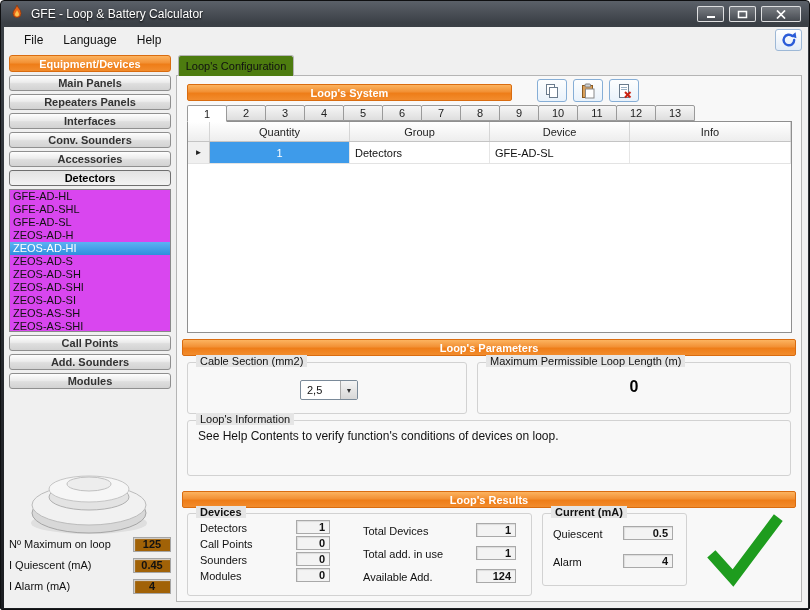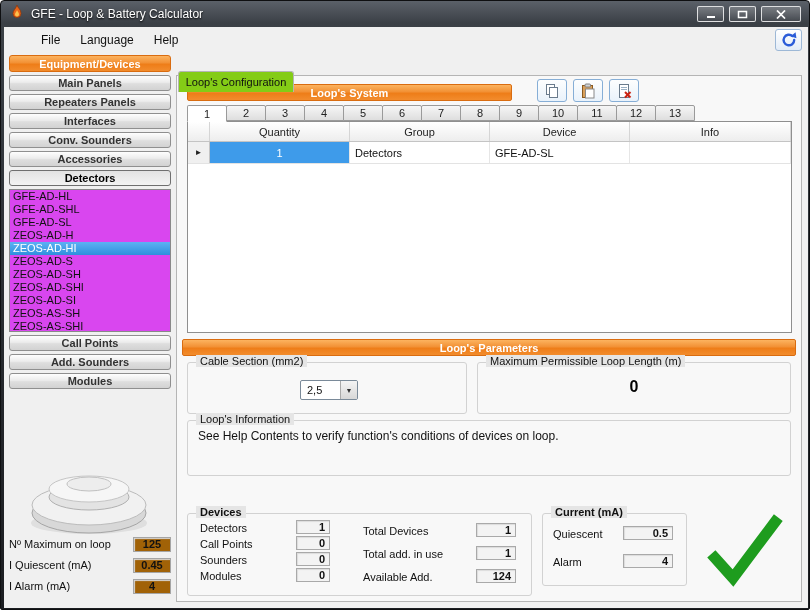--- a/index.html
+++ b/index.html
@@ -8,41 +8,41 @@
 
   
   .titlebar { position:absolute; top:0; left:0; right:0; height:26px; display:flex; align-items:center; padding:0 8px; }
   .window-title { color:#fff; font-size:12px; margin-left:6px; text-shadow:0 1px 2px #000; }
   .winbtns { position:absolute; right:8px; top:5px; display:flex; gap:5px; }
   .winbtn { width:27px; height:16px; border:1px solid rgba(255,255,255,.8); border-radius:2px; background:linear-gradient(180deg,rgba(255,255,255,.22),rgba(255,255,255,.04)); display:flex; align-items:center; justify-content:center; cursor:default; }
   .winbtn.close { width:40px; }
 
   
   .app-body { position:absolute; left:3px; top:26px; width:804px; height:581px; background:#f0f0f0; }
-  .menubar { position:absolute; top:0; left:0; right:0; height:26px; display:flex; align-items:center; padding-left:27px; background:#f0f0f0; }
+  .menubar { position:absolute; top:0; left:0; right:0; height:26px; display:flex; align-items:center; padding-left:10px; background:#f0f0f0; }
   .menu-item { font-size:12px; color:#111; padding:4px 10px; }
   .refresh-btn { position:absolute; right:6px; top:2px; width:27px; height:22px; border:1px solid #9db8d6; border-radius:3px; background:linear-gradient(#ffffff,#e3ecf7); display:flex; align-items:center; justify-content:center; }
 
   
   .sidebar { position:absolute; left:5px; top:28px; width:162px; height:547px; }
   .side-header { height:17px; border:1px solid #d96c10; border-radius:3px; background:linear-gradient(#fcb35f,#f29135 45%,#ee7d18 55%,#f28c2d); color:#fff; font-weight:bold; font-size:11px; display:flex; align-items:center; justify-content:center; margin-bottom:3px; }
   .side-btn { height:16px; margin-bottom:3px; border:1px solid #8f8f8f; border-radius:3px; background:linear-gradient(#fefefe,#ececec 45%,#dedede 55%,#d2d2d2); color:#333; font-weight:bold; font-size:11px; display:flex; align-items:center; justify-content:center; }
   .side-btn.active { background:linear-gradient(#e2e2e2,#f3f3f3); border-color:#6f6f6f; color:#000; }
   .detector-list { height:143px; background:#d946ef; border:1px solid #898989; margin-bottom:3px; overflow:hidden; }
   .list-item { height:13px; line-height:13px; font-size:11px; padding-left:3px; color:#111; white-space:nowrap; }
   .list-item.selected { background:linear-gradient(#5db1f3,#2f8fdd); color:#fff; }
   .detector-image { position:absolute; top:396px; left:14px; width:132px; height:88px; }
   .stat-row { position:absolute; left:0; width:162px; height:16px; display:flex; align-items:center; justify-content:space-between; }
   .stat-row.r1{top:481px}.stat-row.r2{top:502px}.stat-row.r3{top:523px}
   .stat-label { font-size:11px; color:#111; }
   .stat-box { width:38px; height:15px; border:1px solid #a5a5a5; background:#a16207; box-shadow:inset 1px 1px 1px #d8d8d8; font-size:11px; font-weight:bold; display:flex; align-items:center; justify-content:center; color:#111; }
 
   
   .main { position:absolute; left:172px; top:28px; width:626px; height:547px; }
-  .page-tab { position:absolute; left:2px; top:16px; width:116px; height:21px; background:#84cc16; border:1px solid #b5b5b5; border-bottom:none; border-radius:3px 3px 0 0; font-size:11px; color:#111; display:flex; align-items:center; justify-content:center; z-index:2; }
+  .page-tab { position:absolute; left:2px; top:0; width:116px; height:21px; background:#4d7c0f; border:1px solid #b5b5b5; border-bottom:none; border-radius:3px 3px 0 0; font-size:11px; color:#111; display:flex; align-items:center; justify-content:center; z-index:2; }
   .page-panel { position:absolute; left:0; top:20px; width:626px; height:527px; border:1px solid #b5b5b5; background:#f8f8f8; }
 
   .sec-header { position:absolute; height:17px; border:1px solid #d96c10; border-radius:2px; background:linear-gradient(#fcb35f,#f29135 45%,#ee7d18 55%,#f28c2d); color:#fff; font-weight:bold; font-size:11px; display:flex; align-items:center; justify-content:center; }
   #hdr-system { left:10px; top:8px; width:325px; }
   #hdr-params { left:5px; top:263px; width:614px; }
   #hdr-results { left:5px; top:415px; width:614px; }
 
   .tool-btn { position:absolute; top:3px; width:30px; height:23px; border:1px solid #86aed6; border-radius:3px; background:linear-gradient(#fdfefe,#e9f2fb); display:flex; align-items:center; justify-content:center; }
   #btn-copy{left:360px} #btn-paste{left:396px} #btn-report{left:432px}
 
@@ -252,20 +252,21 @@
         <div class="groupbox" id="gb-maxlen">
           <span class="gb-label">Maximum Permissible Loop Length (m)</span>
           <div class="maxlen-value">0</div>
         </div>
 
         <div class="groupbox" id="gb-info">
           <span class="gb-label">Loop's Information</span>
           <div class="info-text">See Help Contents to verify function's conditions of devices on loop.</div>
         </div>
 
+        <div class="sec-header" id="hdr-results">Loop's Results</div>
 
         <div class="groupbox" id="gb-devices">
           <span class="gb-label bold">Devices</span>
           <span class="dev-label" style="left:12px;top:8px">Detectors</span>
           <span class="val-box" style="left:108px;top:6px;width:34px">1</span>
           <span class="dev-label" style="left:12px;top:24px">Call Points</span>
           <span class="val-box" style="left:108px;top:22px;width:34px">0</span>
           <span class="dev-label" style="left:12px;top:40px">Sounders</span>
           <span class="val-box" style="left:108px;top:38px;width:34px">0</span>
           <span class="dev-label" style="left:12px;top:56px">Modules</span>

